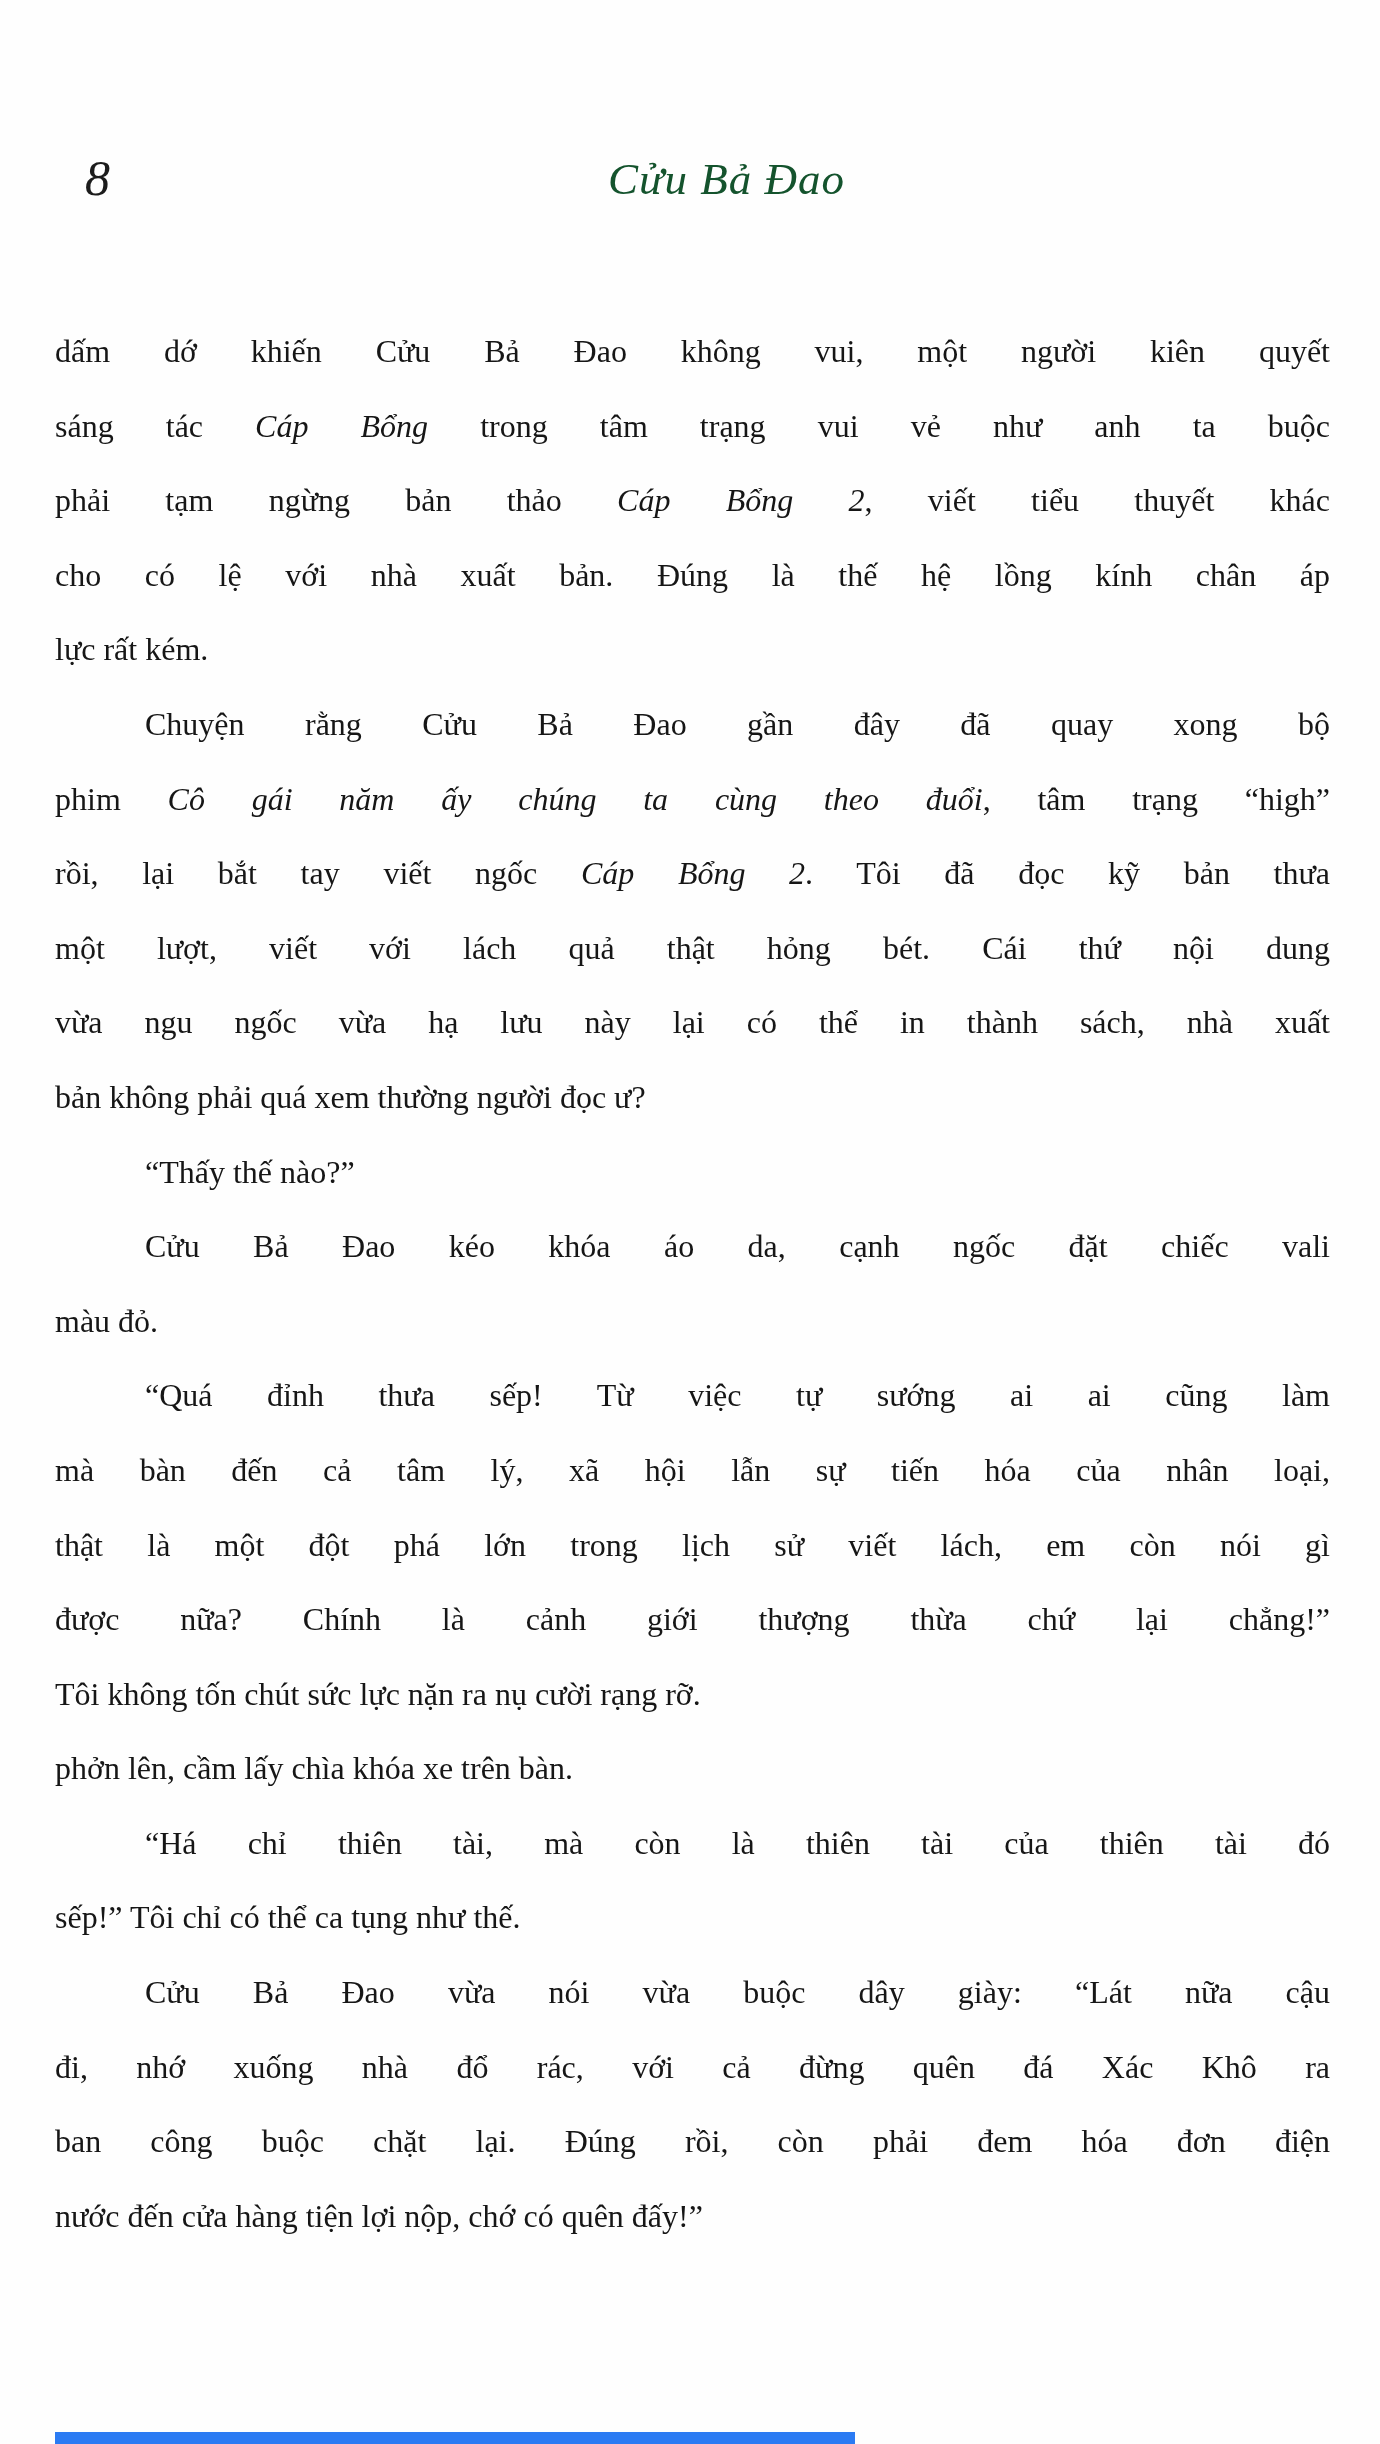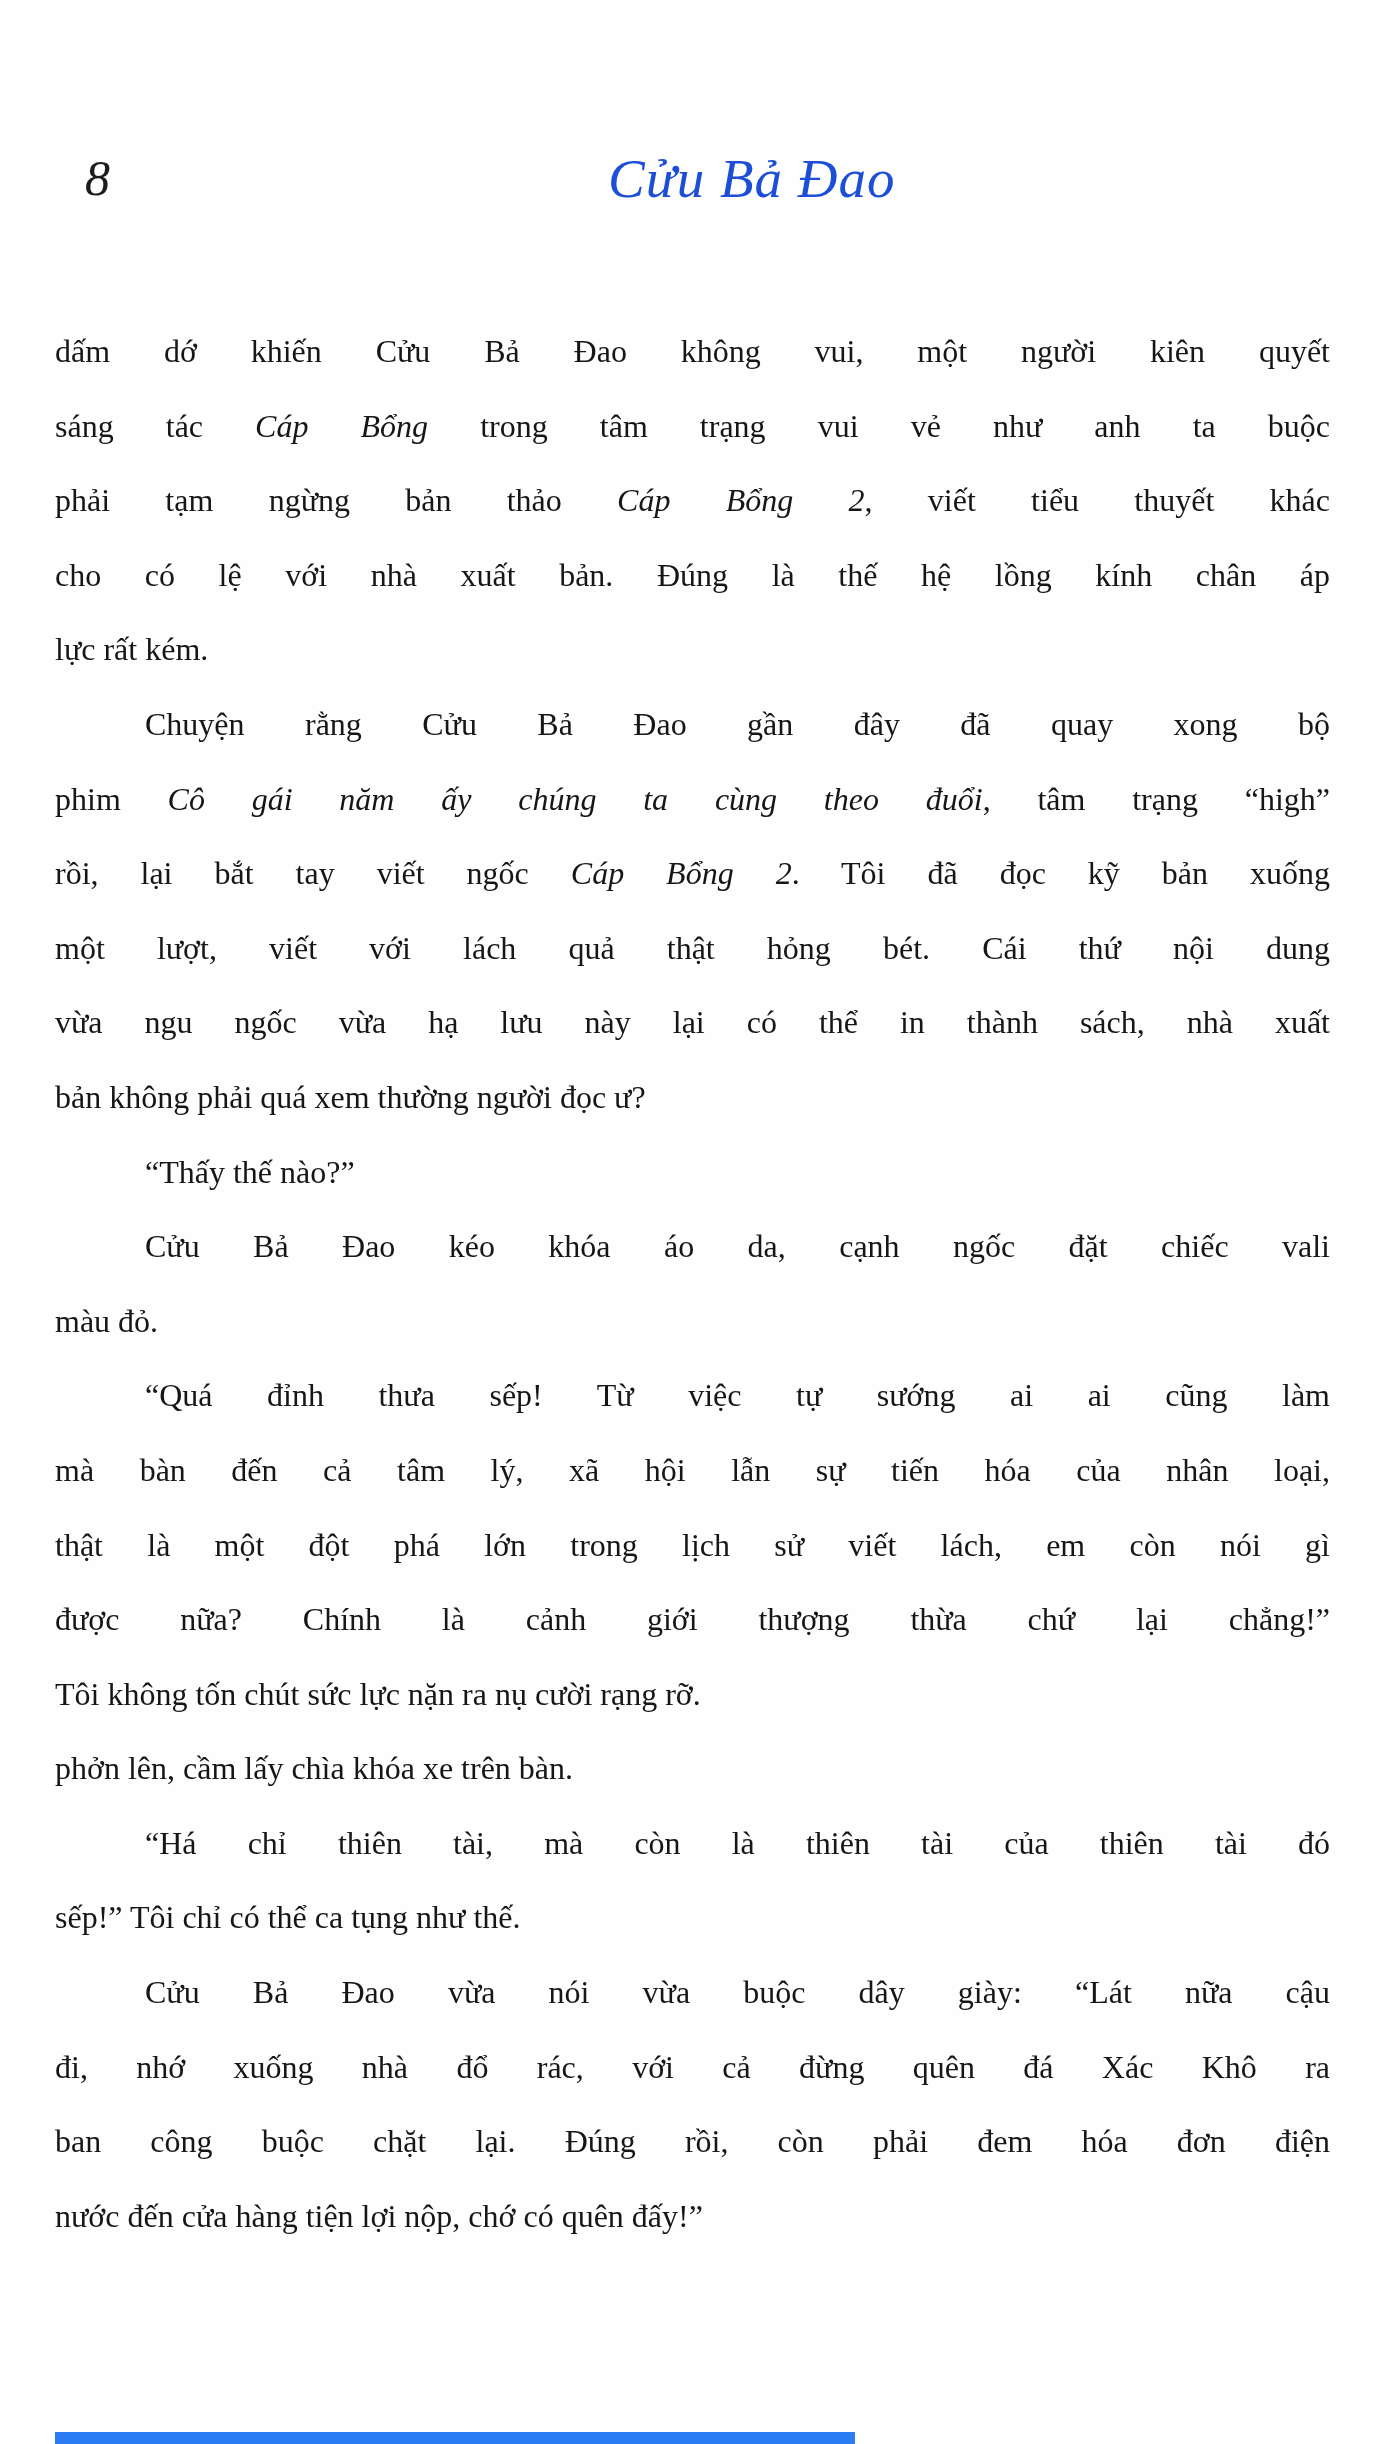--- a/index.html
+++ b/index.html
@@ -17,22 +17,22 @@
   }
   
   .header { position: absolute; top: 148px; left: 0; width: 1380px; height: 64px; }
   .pagenum {
     position: absolute; left: 85px; top: 0;
     font-size: 50px; font-style: italic; line-height: 60px;
     color: #1c1c1c;
   }
   .running {
     position: absolute; left: 608px; top: 2px;
-    font-size: 55px; font-style: italic; letter-spacing: 1px;
-    line-height: 58px; color: #1d4ed8;
+    font-size: 45px; font-style: italic; letter-spacing: 1px;
+    line-height: 58px; color: #14532d;
   }
   
   .bodytext {
     position: absolute; left: 55px; top: 314px;
     width: 1275px;
   }
   .line {
     height: 74.6px; line-height: 74.6px;
     font-size: 32px;
     overflow: hidden;
@@ -62,21 +62,21 @@
   </div>
 
   <div class="bodytext" id="body-lines">
       <div class="line just"><span>dấm dớ khiến Cửu Bả Đao không vui, một người kiên quyết</span></div>
       <div class="line just"><span>sáng tác </span><span class="it">Cáp Bổng</span><span> trong tâm trạng vui vẻ như anh ta buộc</span></div>
       <div class="line just"><span>phải tạm ngừng bản thảo </span><span class="it">Cáp Bổng 2</span><span>, viết tiểu thuyết khác</span></div>
       <div class="line just"><span>cho có lệ với nhà xuất bản. Đúng là thế hệ lồng kính chân áp</span></div>
       <div class="line"><span>lực rất kém.</span></div>
       <div class="line just ind"><span>Chuyện rằng Cửu Bả Đao gần đây đã quay xong bộ</span></div>
       <div class="line just"><span>phim </span><span class="it">Cô gái năm ấy chúng ta cùng theo đuổi</span><span>, tâm trạng “high”</span></div>
-      <div class="line just"><span>rồi, lại bắt tay viết ngốc </span><span class="it">Cáp Bổng 2</span><span>. Tôi đã đọc kỹ bản xuống</span></div>
+      <div class="line just"><span>rồi, lại bắt tay viết ngốc </span><span class="it">Cáp Bổng 2</span><span>. Tôi đã đọc kỹ bản thưa</span></div>
       <div class="line just"><span>một lượt, viết với lách quả thật hỏng bét. Cái thứ nội dung</span></div>
       <div class="line just"><span>vừa ngu ngốc vừa hạ lưu này lại có thể in thành sách, nhà xuất</span></div>
       <div class="line"><span>bản không phải quá xem thường người đọc ư?</span></div>
       <div class="line ind"><span>“Thấy thế nào?”</span></div>
       <div class="line just ind"><span>Cửu Bả Đao kéo khóa áo da, cạnh ngốc đặt chiếc vali</span></div>
       <div class="line"><span>màu đỏ.</span></div>
       <div class="line just ind"><span>“Quá đỉnh thưa sếp! Từ việc tự sướng ai ai cũng làm</span></div>
       <div class="line just"><span>mà bàn đến cả tâm lý, xã hội lẫn sự tiến hóa của nhân loại,</span></div>
       <div class="line just"><span>thật là một đột phá lớn trong lịch sử viết lách, em còn nói gì</span></div>
       <div class="line just"><span>được nữa? Chính là cảnh giới thượng thừa chứ lại chẳng!”</span></div>

